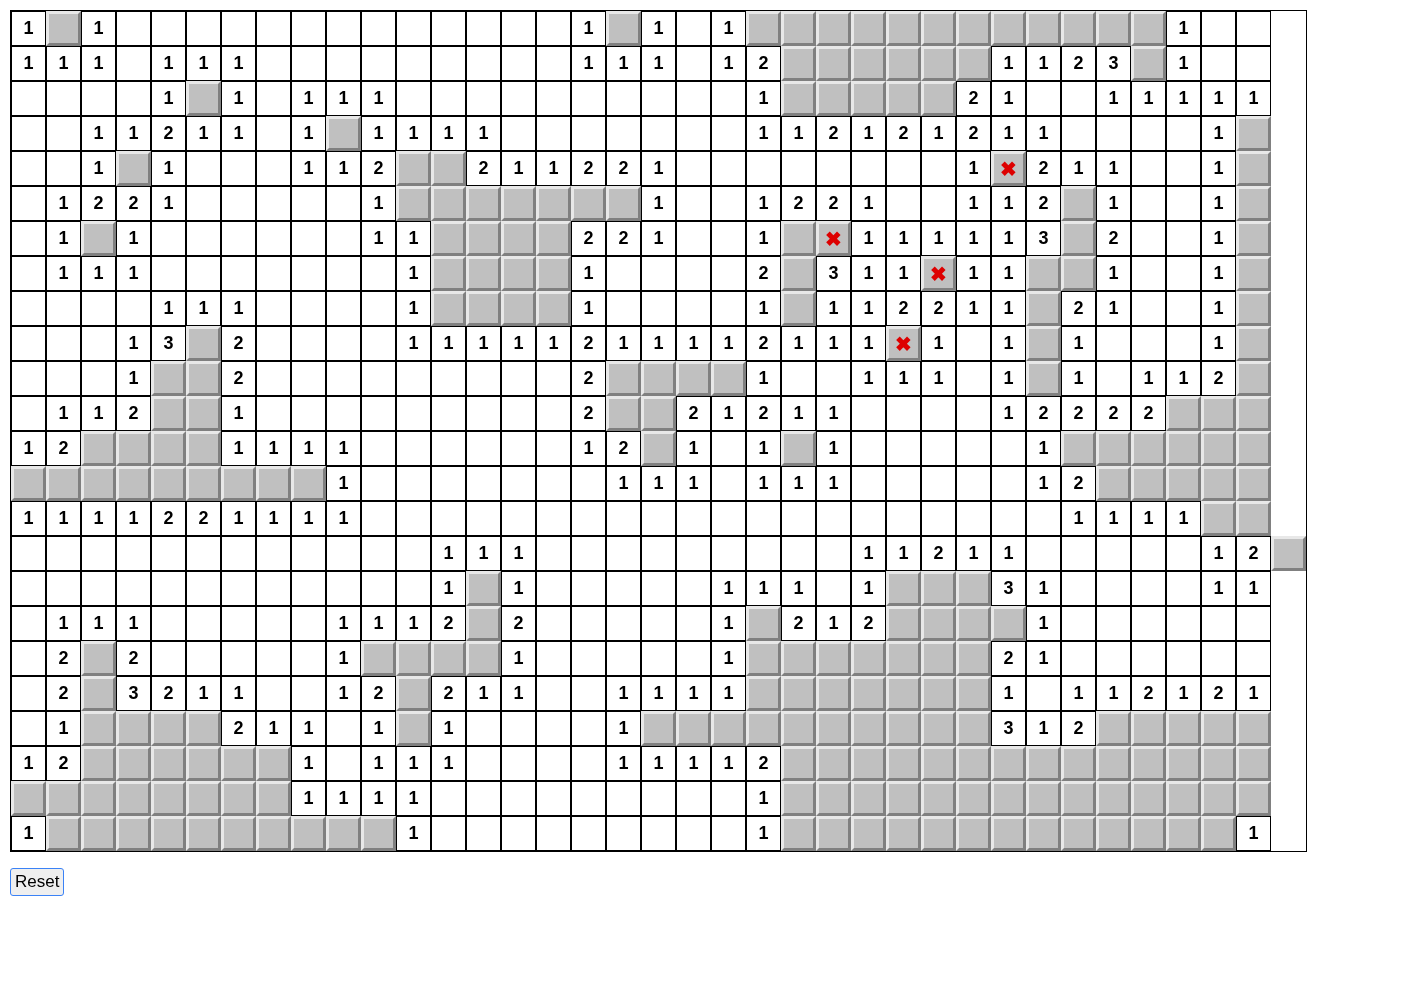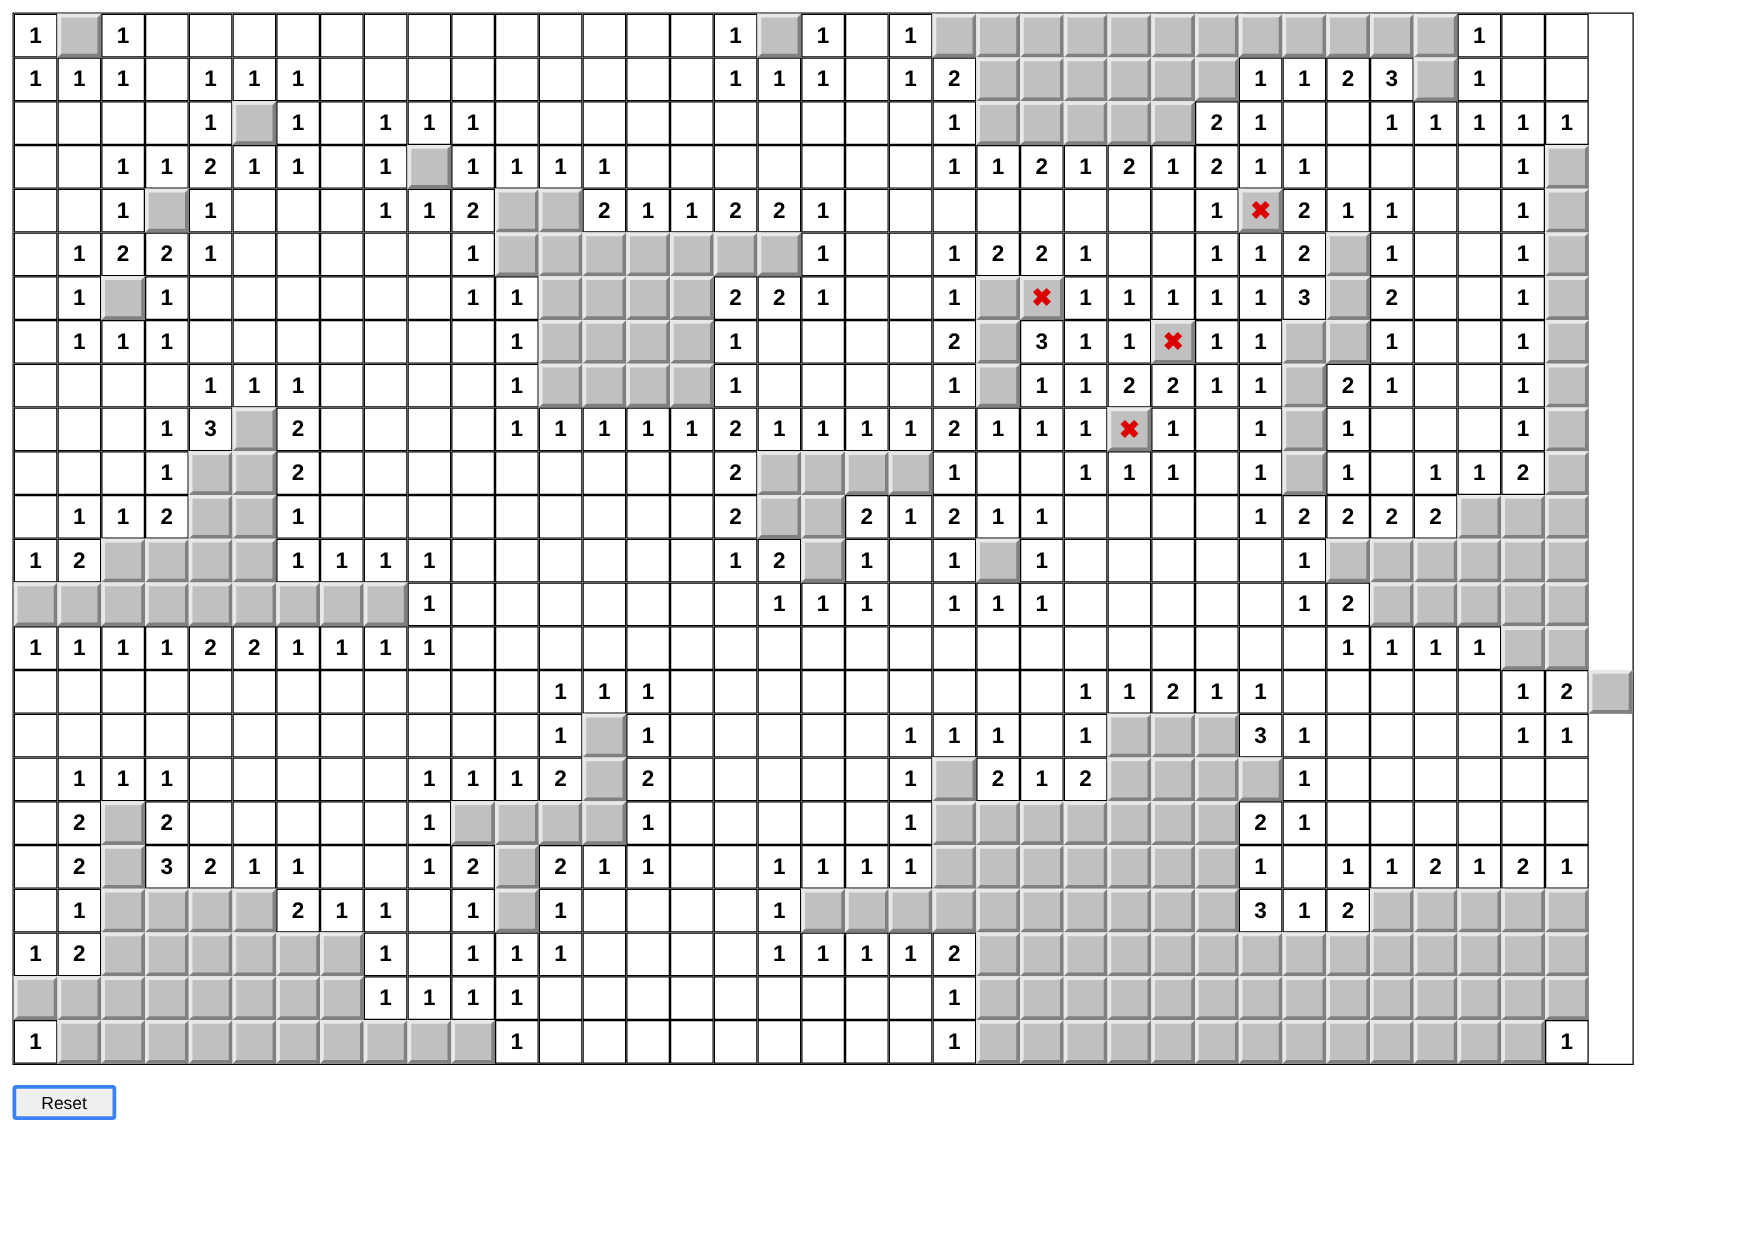--- a/index.html
+++ b/index.html
@@ -39,24 +39,24 @@
   }
   .mine {
     color: #d00;
     font-size: 20px;
   }
   .n1 { color: #000; }
   .n2 { color: #000; }
   .n3 { color: #000; }
   .reset-btn {
     margin-top: 16px;
-    padding: 3px 20px;
-    font-size: 14px;
+    padding: 3px 4px;
+    font-size: 17px;
     background: #efefef;
-    border: 3px solid #3b82f6;
+    border: 1px solid #3b82f6;
     border-radius: 3px;
     cursor: pointer;
   }
 </style>
 </head>
 <body>
 
 
 
 <div class="board"><div class="row">

